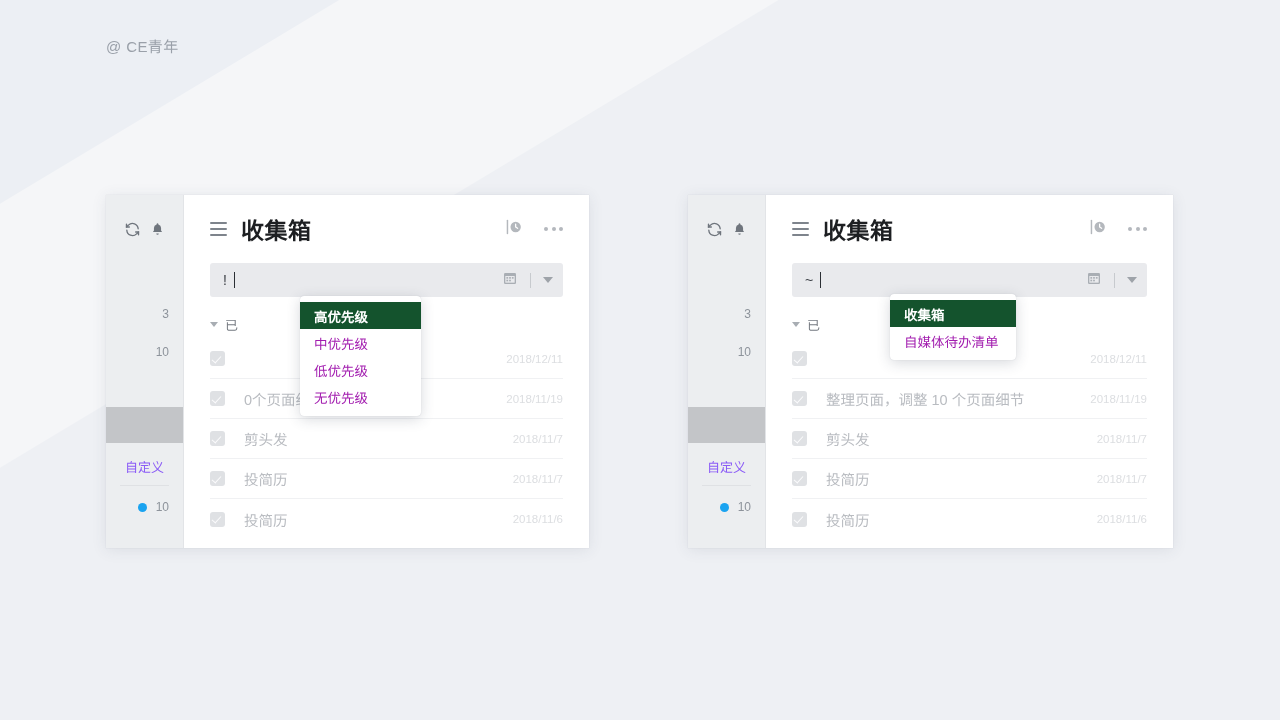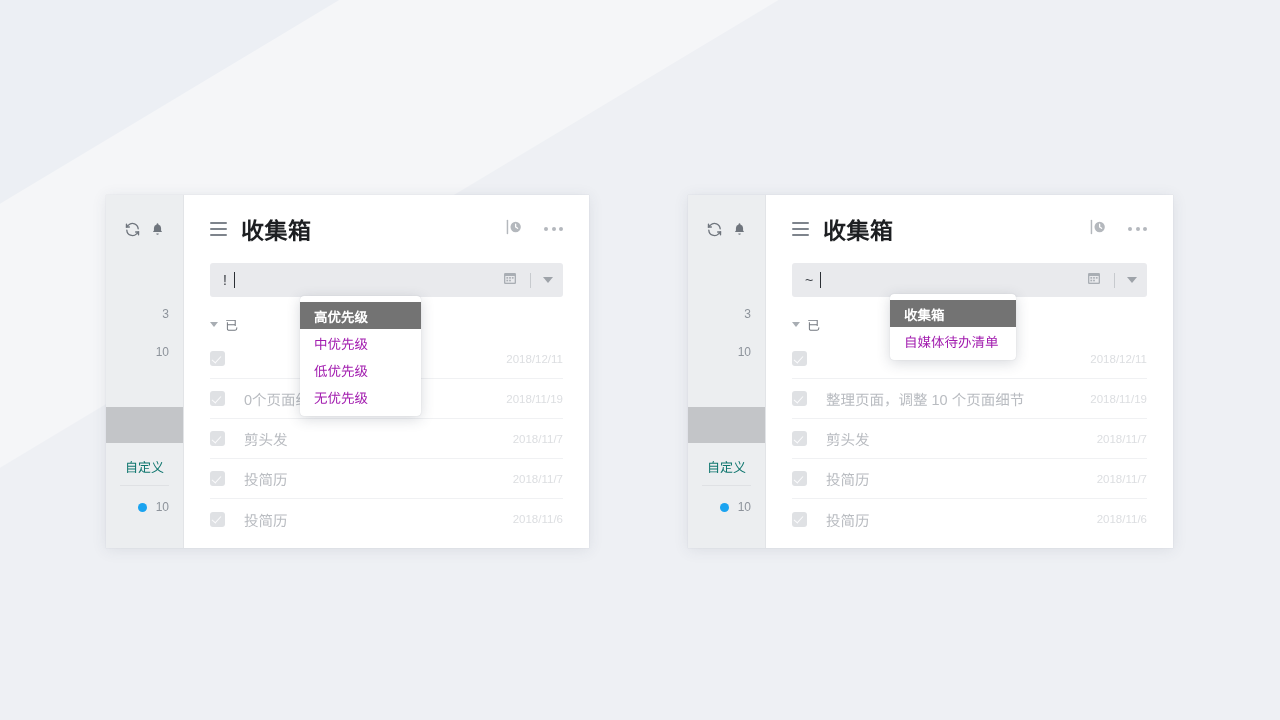--- a/index.html
+++ b/index.html
@@ -97,21 +97,21 @@
     top: 212px;
     height: 36px;
     background: #c3c5c8;
   }
   .sb-custom {
     position: absolute;
     left: 0; right: 0;
     top: 262px;
     text-align: center;
     font-size: 13px;
-    color: #0f766e;
+    color: #8b5cf6;
   }
   .sb-divider {
     position: absolute;
     left: 14px; right: 14px;
     top: 290px;
     height: 1px;
     background: #dfe1e4;
   }
   .sb-dot-row {
     position: absolute;
@@ -260,33 +260,34 @@
   .popup-right { left: 124px; top: 99px; width: 126px; }
   .popup-item {
     height: 27px;
     display: flex;
     align-items: center;
     padding: 0 14px;
     font-size: 13.5px;
     color: #a21caf;
     white-space: nowrap;
   }
-  .popup-item.sel { background: #737373; color: #ffffff; font-weight: 700; }
+  .popup-item.sel { background: #14532d; color: #ffffff; font-weight: 700; }
 </style>
 </head>
 <body>
 
 <div class="bg-layer">
   <div class="bg-band-a"></div>
   <div class="bg-band-b"></div>
 </div>
 
 <div class="page">
 
   <div class="header">
+    <div class="handle">@ CE青年</div>
   </div>
 
   <div class="window window-left">
 
     <div class="sidebar">
       <div class="sb-icons">
         <span class="sb-icon">
           <svg width="17" height="17" viewBox="0 0 24 24" fill="none" stroke="currentColor" stroke-width="1.9" stroke-linecap="round">
             <path d="M20 11a8 8 0 0 0-13.7-5.2L3.5 8.5"></path>
               <path d="M3.5 4.5v4h4"></path>

